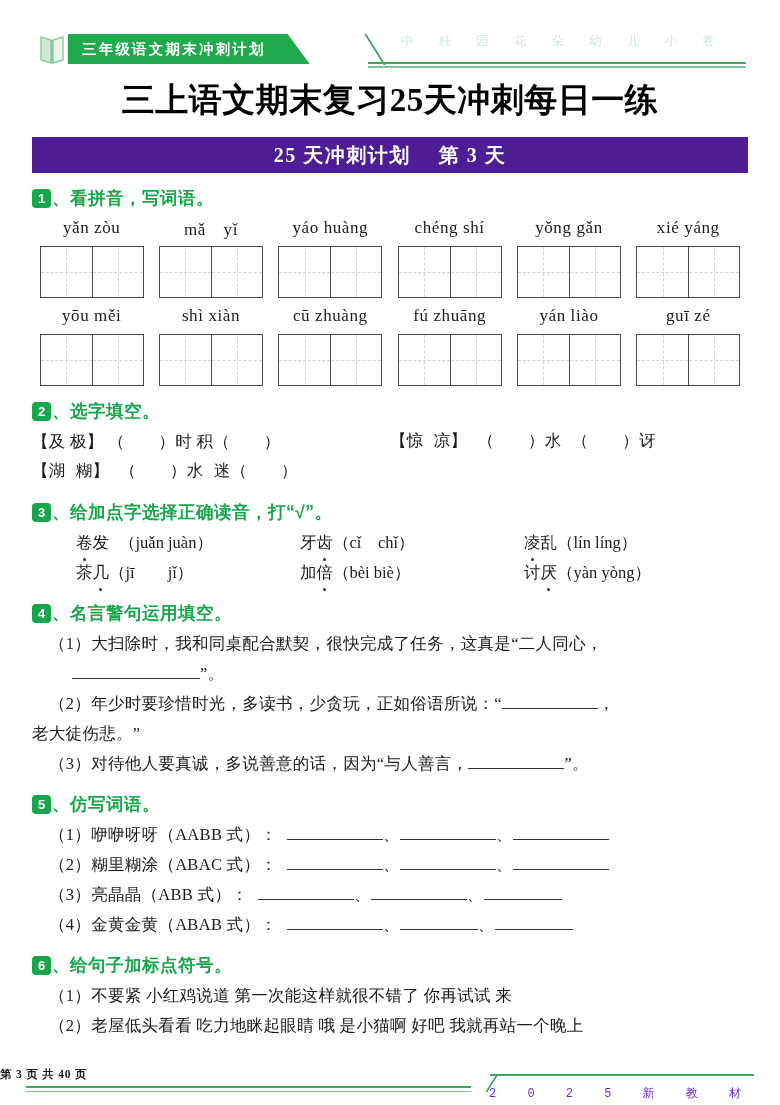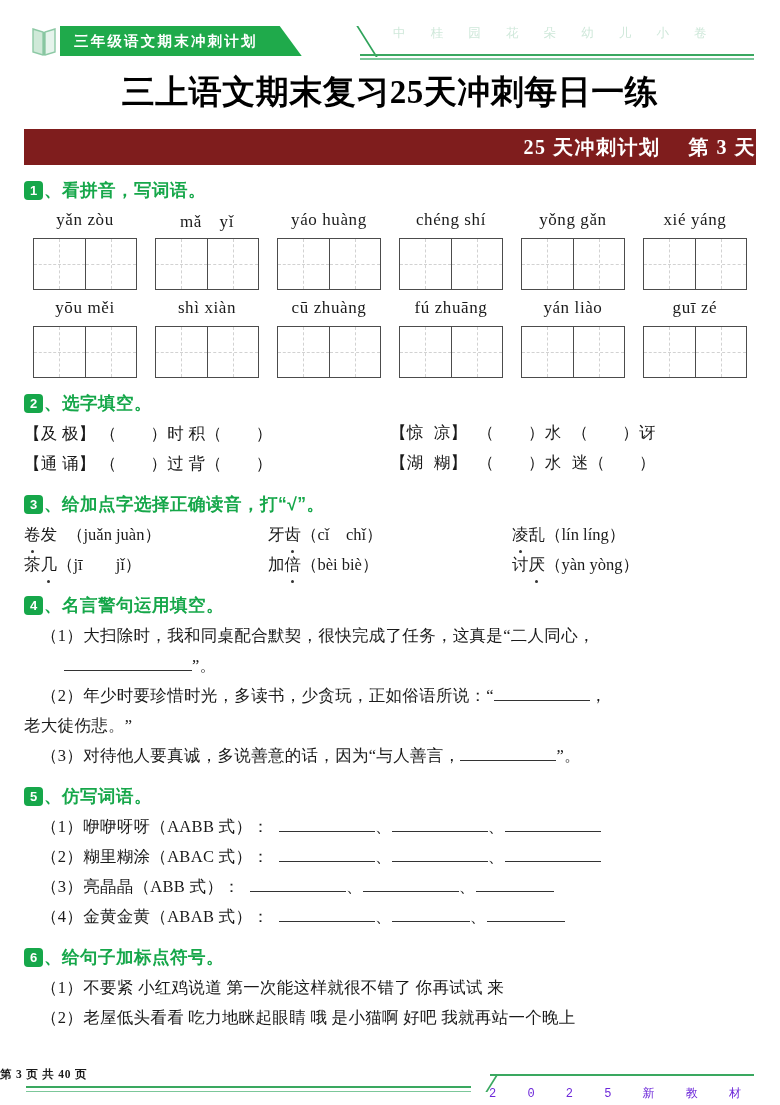--- a/index.html
+++ b/index.html
@@ -7,21 +7,21 @@
   body {
     width: 780px;
     height: 1105px;
     background: #ffffff;
     font-family: "Liberation Serif", "DejaVu Serif", serif;
     color: #1a1a1a;
     position: relative;
     overflow: hidden;
   }
 
-  .page { position: relative; width: 780px; height: 1105px; padding: 0; border-radius: 15px; }
+  .page { position: relative; width: 780px; height: 1105px; padding: 8px; border-radius: 15px; }
 
   
   .header { position: relative; height: 66px; }
 
   .book-icon { position: absolute; left: 31px; top: 27px; width: 26px; height: 30px; }
 
   .banner-tab {
     position: absolute; left: 60px; top: 26px;
     height: 30px; padding: 0 44px 0 14px;
     background: #1faa4b;
@@ -57,22 +57,22 @@
     font-weight: bold;
     letter-spacing: 0.5px;
     margin: 4px 0 0 0;
     color: #000;
     font-family: "Liberation Serif", "DejaVu Serif", serif;
   }
 
   .subtitle-bar {
     margin: 14px 24px 0 24px;
     height: 36px;
-    background: #7f1d1d;
-    display: flex; align-items: center; justify-content: flex-end; font-family: Liberation Serif, serif;
+    background: #4c1d95;
+    display: flex; align-items: center; justify-content: center; font-family: Liberation Serif, serif;
   }
   .subtitle-bar .txt {
     color: #fff; font-size: 20px; font-weight: bold; letter-spacing: 1.5px;
   }
 
   
   .content { padding: 0 24px; }
 
   .sec-head {
     display: flex; align-items: center;
@@ -146,21 +146,21 @@
     left: 50%; bottom: -3px;
     width: 3px; height: 3px; margin-left: -1.5px;
     background: #333; border-radius: 50%;
   }
 
   .blank { display: inline-block; border-bottom: 1.4px solid #333; vertical-align: baseline; height: 17px; }
   .b-sm { width: 78px; }
   .b-md { width: 96px; }
   .b-xl { width: 128px; }
 
-  .three-col-row { font-size: 16.5px; line-height: 30px; display: flex; }
+  .three-col-row { font-size: 16.5px; line-height: 30px; display: flex; margin-left: 44px; }
   .three-col-row > div { flex: 1 1 33.33%; }
 
   
   .footer { position: absolute; left: 0; right: 0; bottom: 0; height: 38px; }
   .footer-page {
     position: absolute; left: 0; right: 0; top: 0;
     font-size: 11.5px; font-weight: bold;
     letter-spacing: 0.8px; color: #1a1a1a;
   }
   .footer-rule-wrap { position: absolute; left: 26px; right: 26px; bottom: 9px; height: 22px; }
@@ -312,21 +312,20 @@
     <div class="sec-head">
       <span class="sec-badge">2</span>
       <span class="sec-title">、选字填空。</span>
     </div>
 
     <div class="two-col q-line">
       <div>【及  极】 （　　）时 积（　　）</div>
       <div>【惊  凉】 （　　）水 （　　）讶</div>
     </div>
     <div class="two-col q-line">
-      <div>【通  诵】 （　　）过 背（　　）</div>
       <div>【湖  糊】 （　　）水 迷（　　）</div>
     </div>
 
     <div class="sec-head">
       <span class="sec-badge">3</span>
       <span class="sec-title">、给加点字选择正确读音，打“√”。</span>
     </div>
 
     <div class="three-col-row">
       <div>

